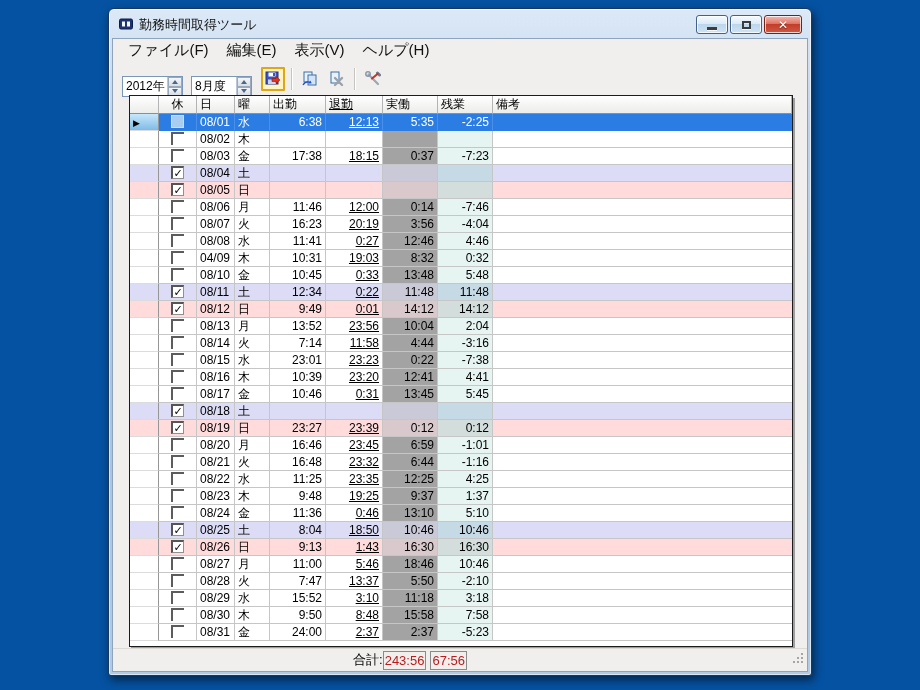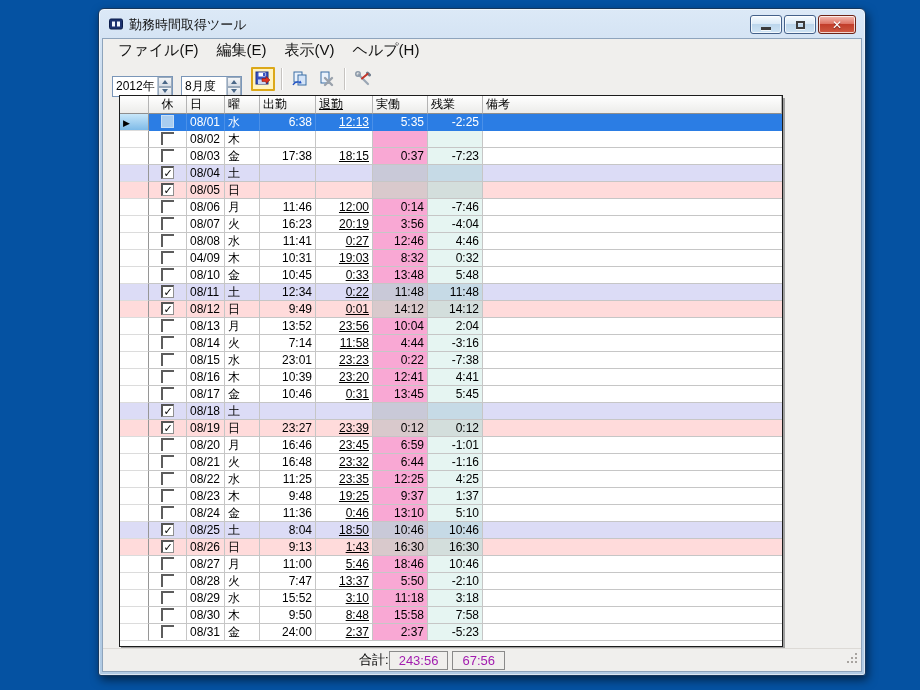--- a/index.html
+++ b/index.html
@@ -5,21 +5,21 @@
   * { margin:0; padding:0; box-sizing:border-box; }
   html,body { width:920px; height:690px; }
   body {
     background:#0552A2;
     font-family:"Liberation Sans","DejaVu Sans",sans-serif;
     overflow:hidden; position:relative;
   }
 
   
   .window {
-    position:absolute; left:98px; top:8px; width:768px; height:668px;
+    position:absolute; left:108px; top:8px; width:704px; height:668px;
     background:linear-gradient(180deg,#DCE9F7 0%,#BED3E9 18%,#A9C4DF 60%,#B2CBE4 100%);
     border:1px solid #17375C; border-radius:6px 6px 3px 3px;
     box-shadow:2px 4px 10px rgba(0,0,0,0.55), inset 0 0 0 1px rgba(255,255,255,0.55);
   }
   .titlebar { position:absolute; left:0; top:0; right:0; height:30px; }
   .title-icon { position:absolute; left:9px; top:7px; width:16px; height:16px; }
   .title-text { position:absolute; left:30px; top:7px; font-size:13px; color:#111; white-space:nowrap; }
 
   .cap-btns { position:absolute; right:9px; top:6px; display:flex; gap:2px; }
   .cap-btn {
@@ -84,21 +84,21 @@
   .col-act  { width:55px; }
   .col-ot   { width:55px; }
   .col-note { flex:1; border-right:none; }
   .t { text-align:right; }
 
   .c.sel { background:#F6F6F5; border-right:1px solid #969696; border-bottom:1px solid #DCDCDC; position:relative; }
   .c.sel.cur { background:linear-gradient(180deg,#C8E7FA,#7FBBE8); }
   .arrow { position:absolute; left:3px; top:1px; font-size:9px; color:#000; }
 
   .r-normal .c { background:#FFFFFF; }
-  .r-normal .c.act { background:#f9a8d4; }
+  .r-normal .c.act { background:#a3a3a3; }
   .r-normal .c.ot  { background:#E6F5F2; }
   .r-sat .c { background:#DCDCF6; }
   .r-sat .c.act { background:#C9C9D8; }
   .r-sat .c.ot  { background:#C6DAE6; }
   .r-sun .c { background:#FFDBDB; }
   .r-sun .c.act { background:#D9C9CC; }
   .r-sun .c.ot  { background:#D3DEDC; }
   .r-sel .c:not(.sel) { background:#2B7DE4 !important; color:#FFFFFF; border-right-color:#4A90E8; border-bottom-color:#2B7DE4; }
 
   .cb { display:inline-block; width:13px; height:13px; margin-top:1px; vertical-align:top; }
@@ -108,21 +108,21 @@
   .cb.selbox { background:#A9CDF0; border:1px solid #C9DFF5; }
 
   
   .statusbar {
     position:absolute; left:0; right:0; bottom:0; height:23px;
     background:#F0EFED; border-top:1px solid #DDDAD6;
     display:flex; align-items:center; justify-content:center;
   }
   .status-group { display:flex; align-items:center; margin-right:96px; }
   .total-label { font-size:13px; color:#000; }
-  .total-box { border:1px solid #8A8A8A; padding:1px 9px; font-size:13px; color:#a21caf; margin-right:4px; background:#F0EFED; }
+  .total-box { border:1px solid #8A8A8A; padding:1px 1px; font-size:13px; color:#b91c1c; margin-right:4px; background:#F0EFED; }
   .grip { position:absolute; right:3px; bottom:3px; }
 </style>
 </head>
 <body>
 
 <div class="window">
 
   <div class="titlebar">
     <span class="title-icon">
       <svg width="16" height="16" viewBox="0 0 16 16">

